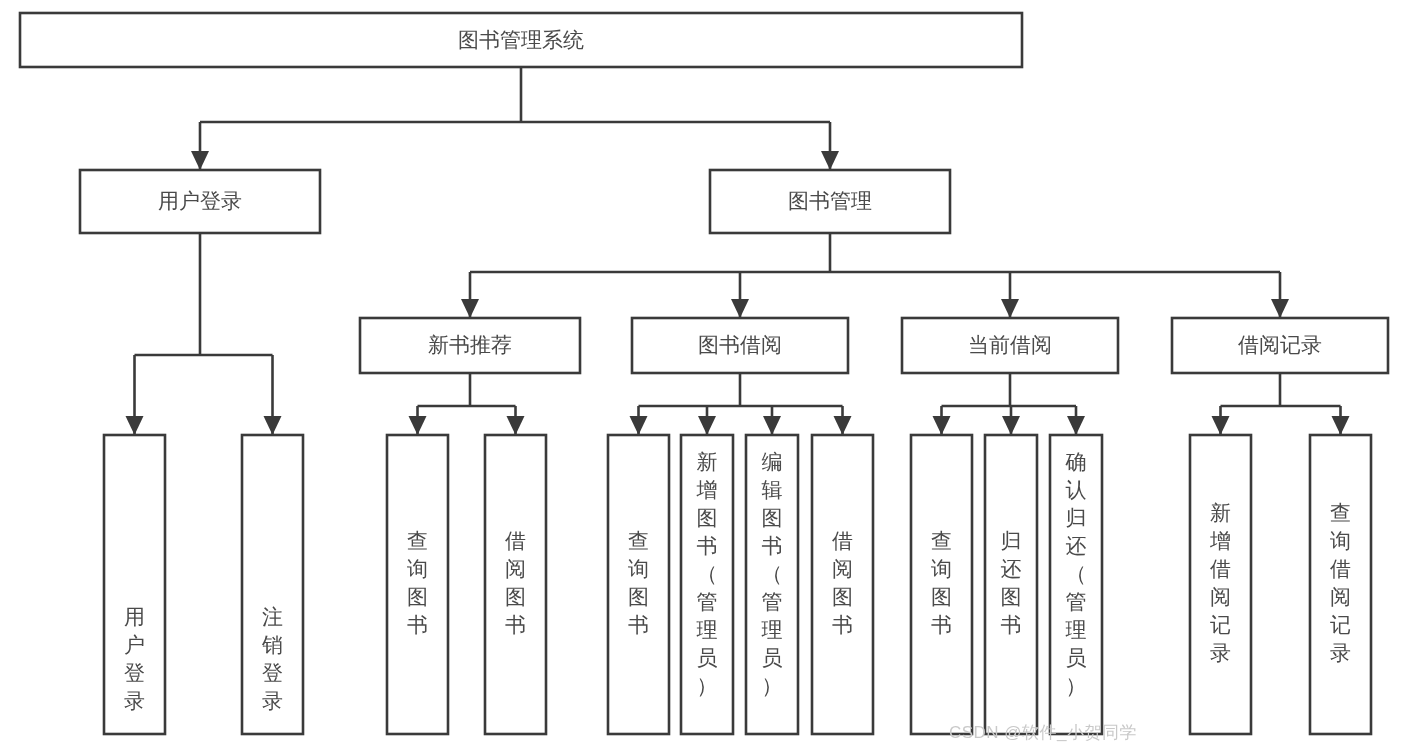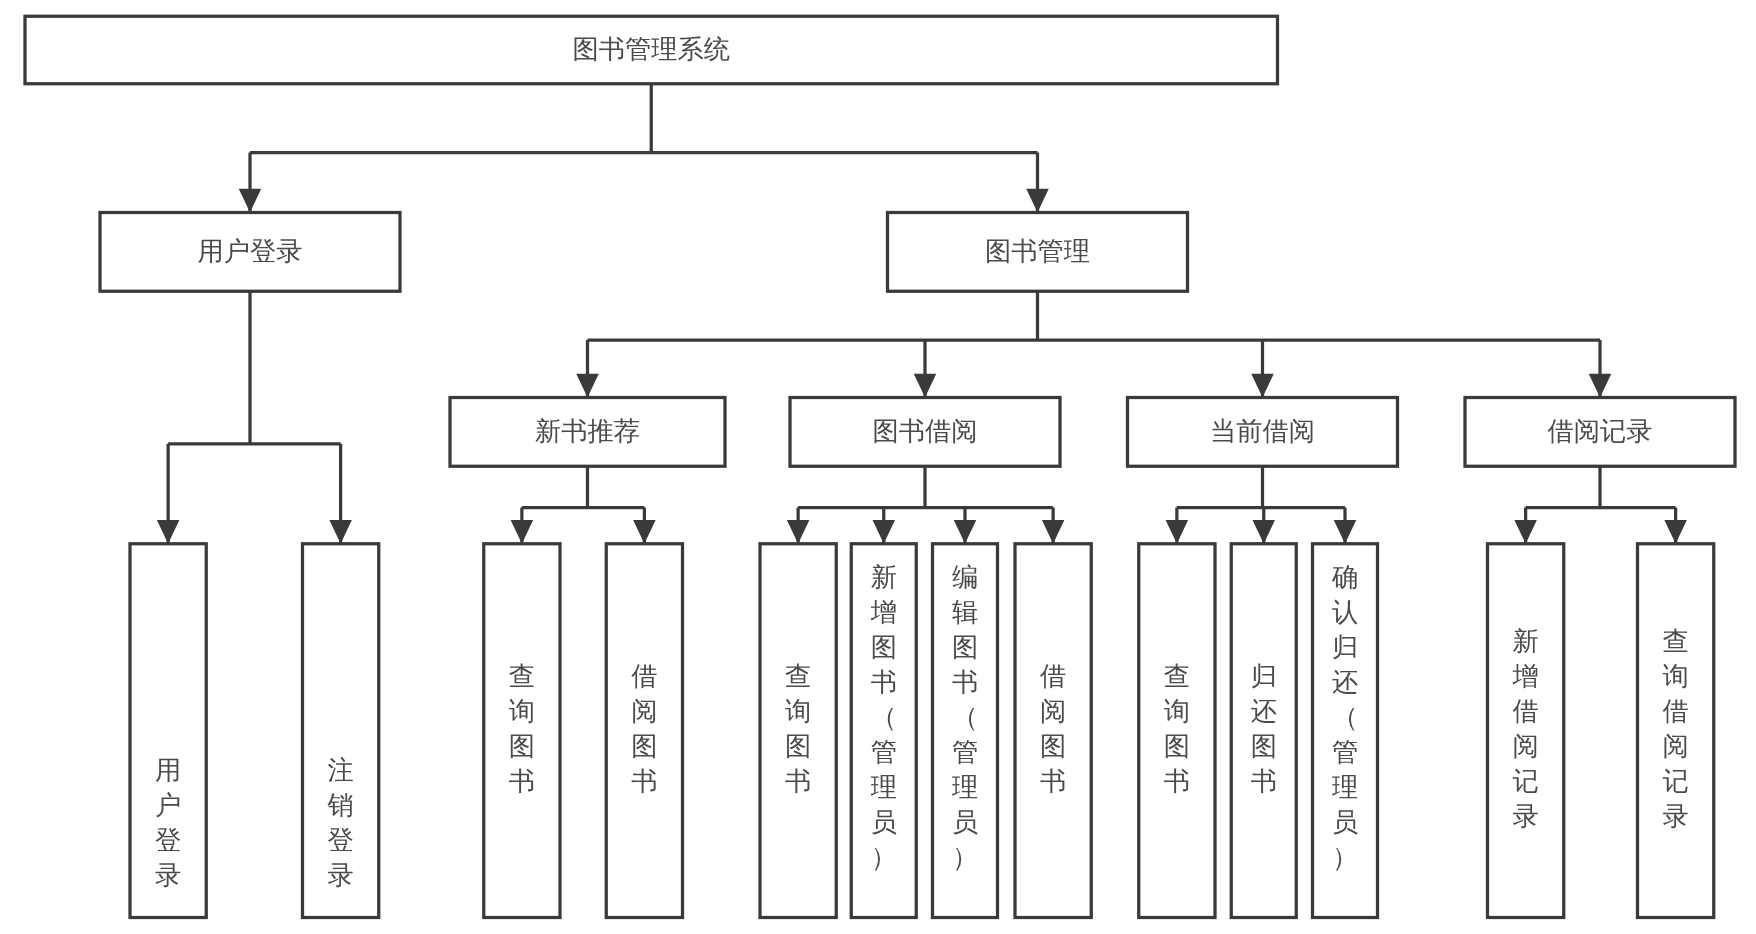--- a/index.html
+++ b/index.html
@@ -200,13 +200,14 @@
         <g>
           <rect x="1190" y="435" width="61" height="299" class="node-box"></rect>
           <text class="node-label-v" x="1220.5" y="0"><tspan x="1220.5" y="514.5" dominant-baseline="middle">新</tspan><tspan x="1220.5" y="542.5" dominant-baseline="middle">增</tspan><tspan x="1220.5" y="570.5" dominant-baseline="middle">借</tspan><tspan x="1220.5" y="598.5" dominant-baseline="middle">阅</tspan><tspan x="1220.5" y="626.5" dominant-baseline="middle">记</tspan><tspan x="1220.5" y="654.5" dominant-baseline="middle">录</tspan></text>
         </g>
         <g>
           <rect x="1310" y="435" width="61" height="299" class="node-box"></rect>
           <text class="node-label-v" x="1340.5" y="0"><tspan x="1340.5" y="514.5" dominant-baseline="middle">查</tspan><tspan x="1340.5" y="542.5" dominant-baseline="middle">询</tspan><tspan x="1340.5" y="570.5" dominant-baseline="middle">借</tspan><tspan x="1340.5" y="598.5" dominant-baseline="middle">阅</tspan><tspan x="1340.5" y="626.5" dominant-baseline="middle">记</tspan><tspan x="1340.5" y="654.5" dominant-baseline="middle">录</tspan></text>
         </g>
       </g>
   </svg>
+  <div class="watermark">CSDN @软件_小贺同学</div>
 </div>
 
 </body></html>

